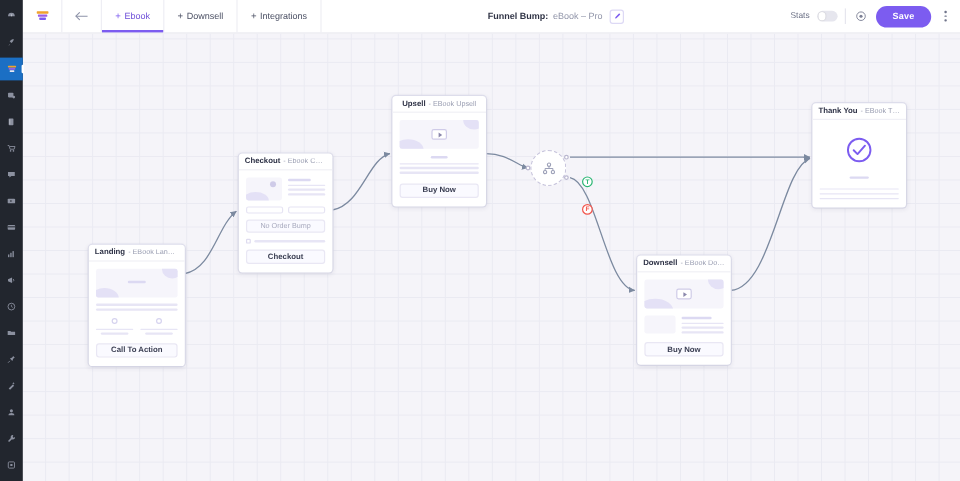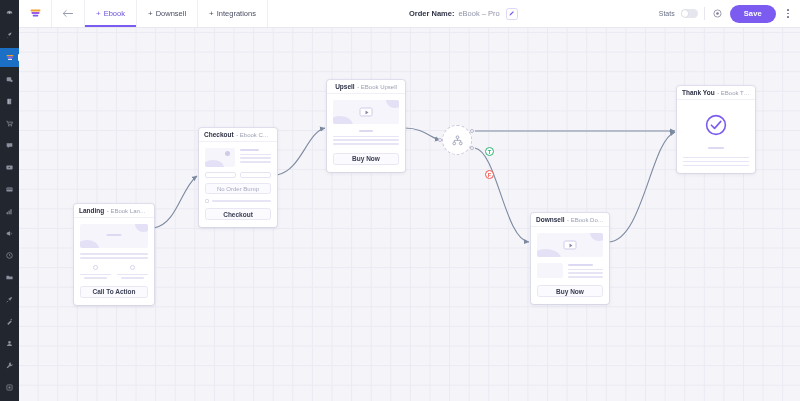--- a/index.html
+++ b/index.html
@@ -353,21 +353,21 @@
     <div class="hdr-tab plain">
       <span class="plus">+</span>
       <span>Downsell</span>
     </div>
     <div class="hdr-tab plain">
       <span class="plus">+</span>
       <span>Integrations</span>
     </div>
 
     <div class="hdr-center">
-      <span class="fn-label">Order Name:</span>
+      <span class="fn-label">Funnel Bump:</span>
       <span class="fn-value">eBook – Pro</span>
       <div class="fn-edit">
         <svg width="7" height="7" viewBox="0 0 16 16">
           <path d="M11.4 2.6l2 2-7.2 7.2-2.6.6.6-2.6z" fill="#7c5cf0"></path>
         </svg>
       </div>
     </div>
 
     <div class="hdr-right">
       <span class="stats-label">Stats</span>

